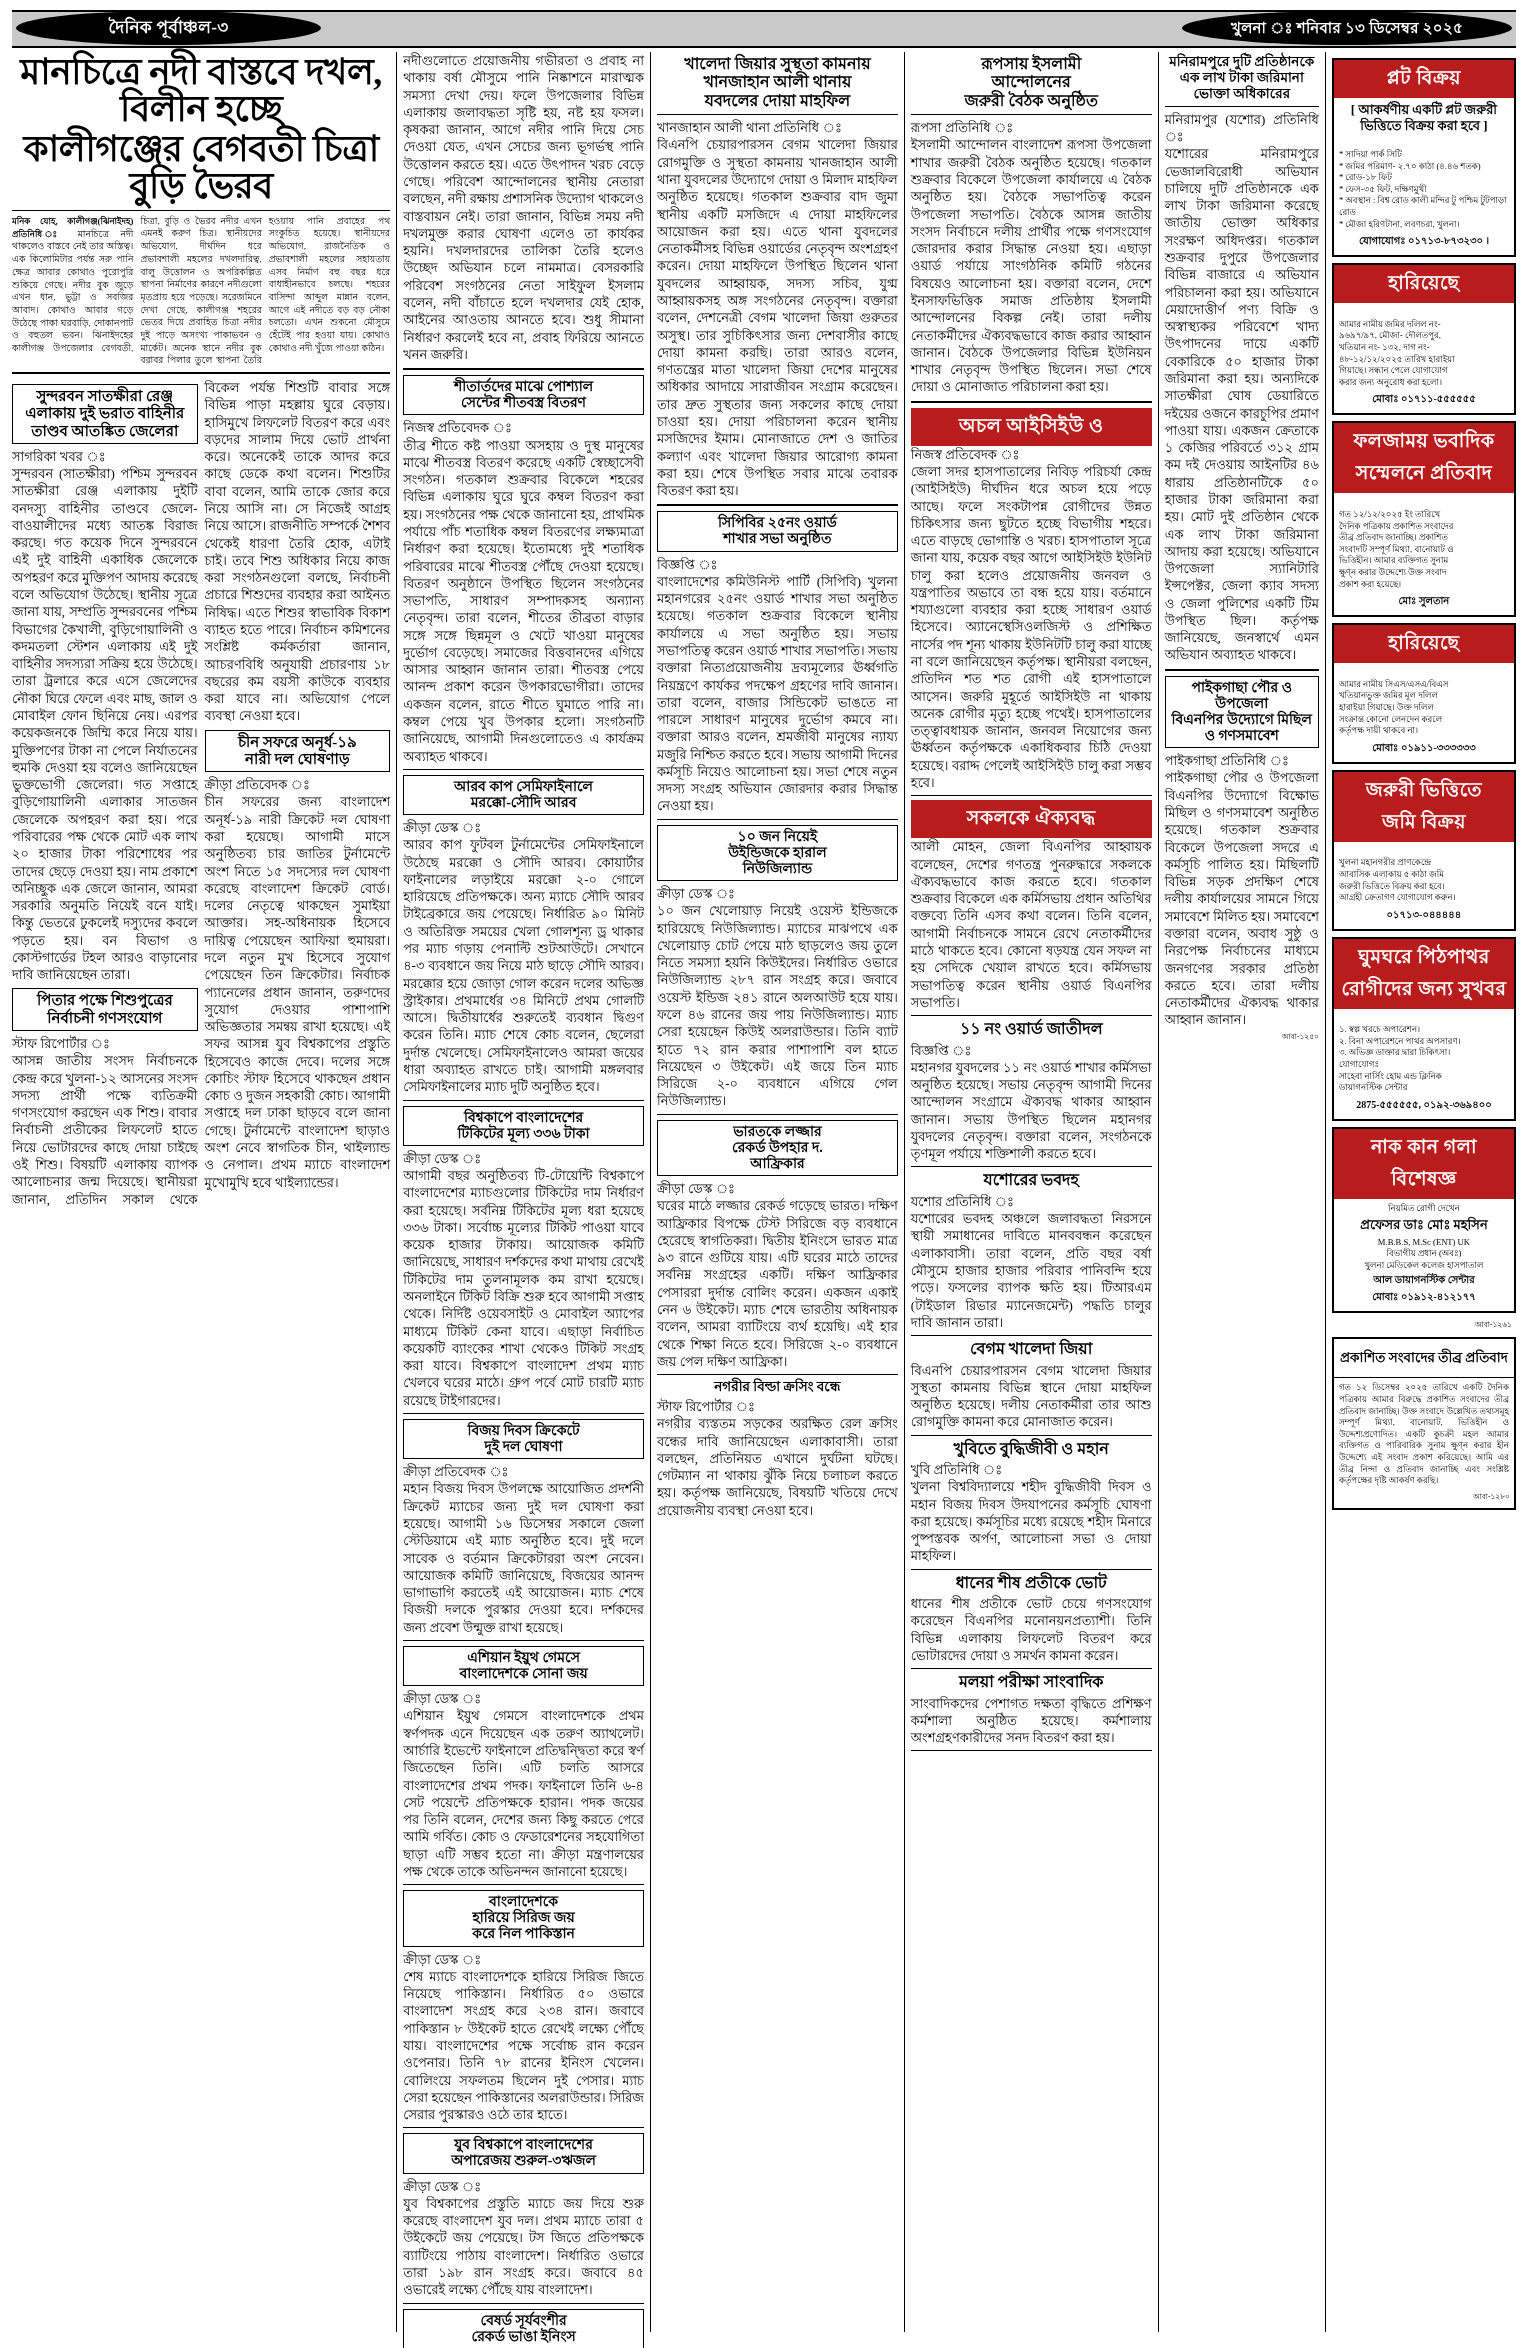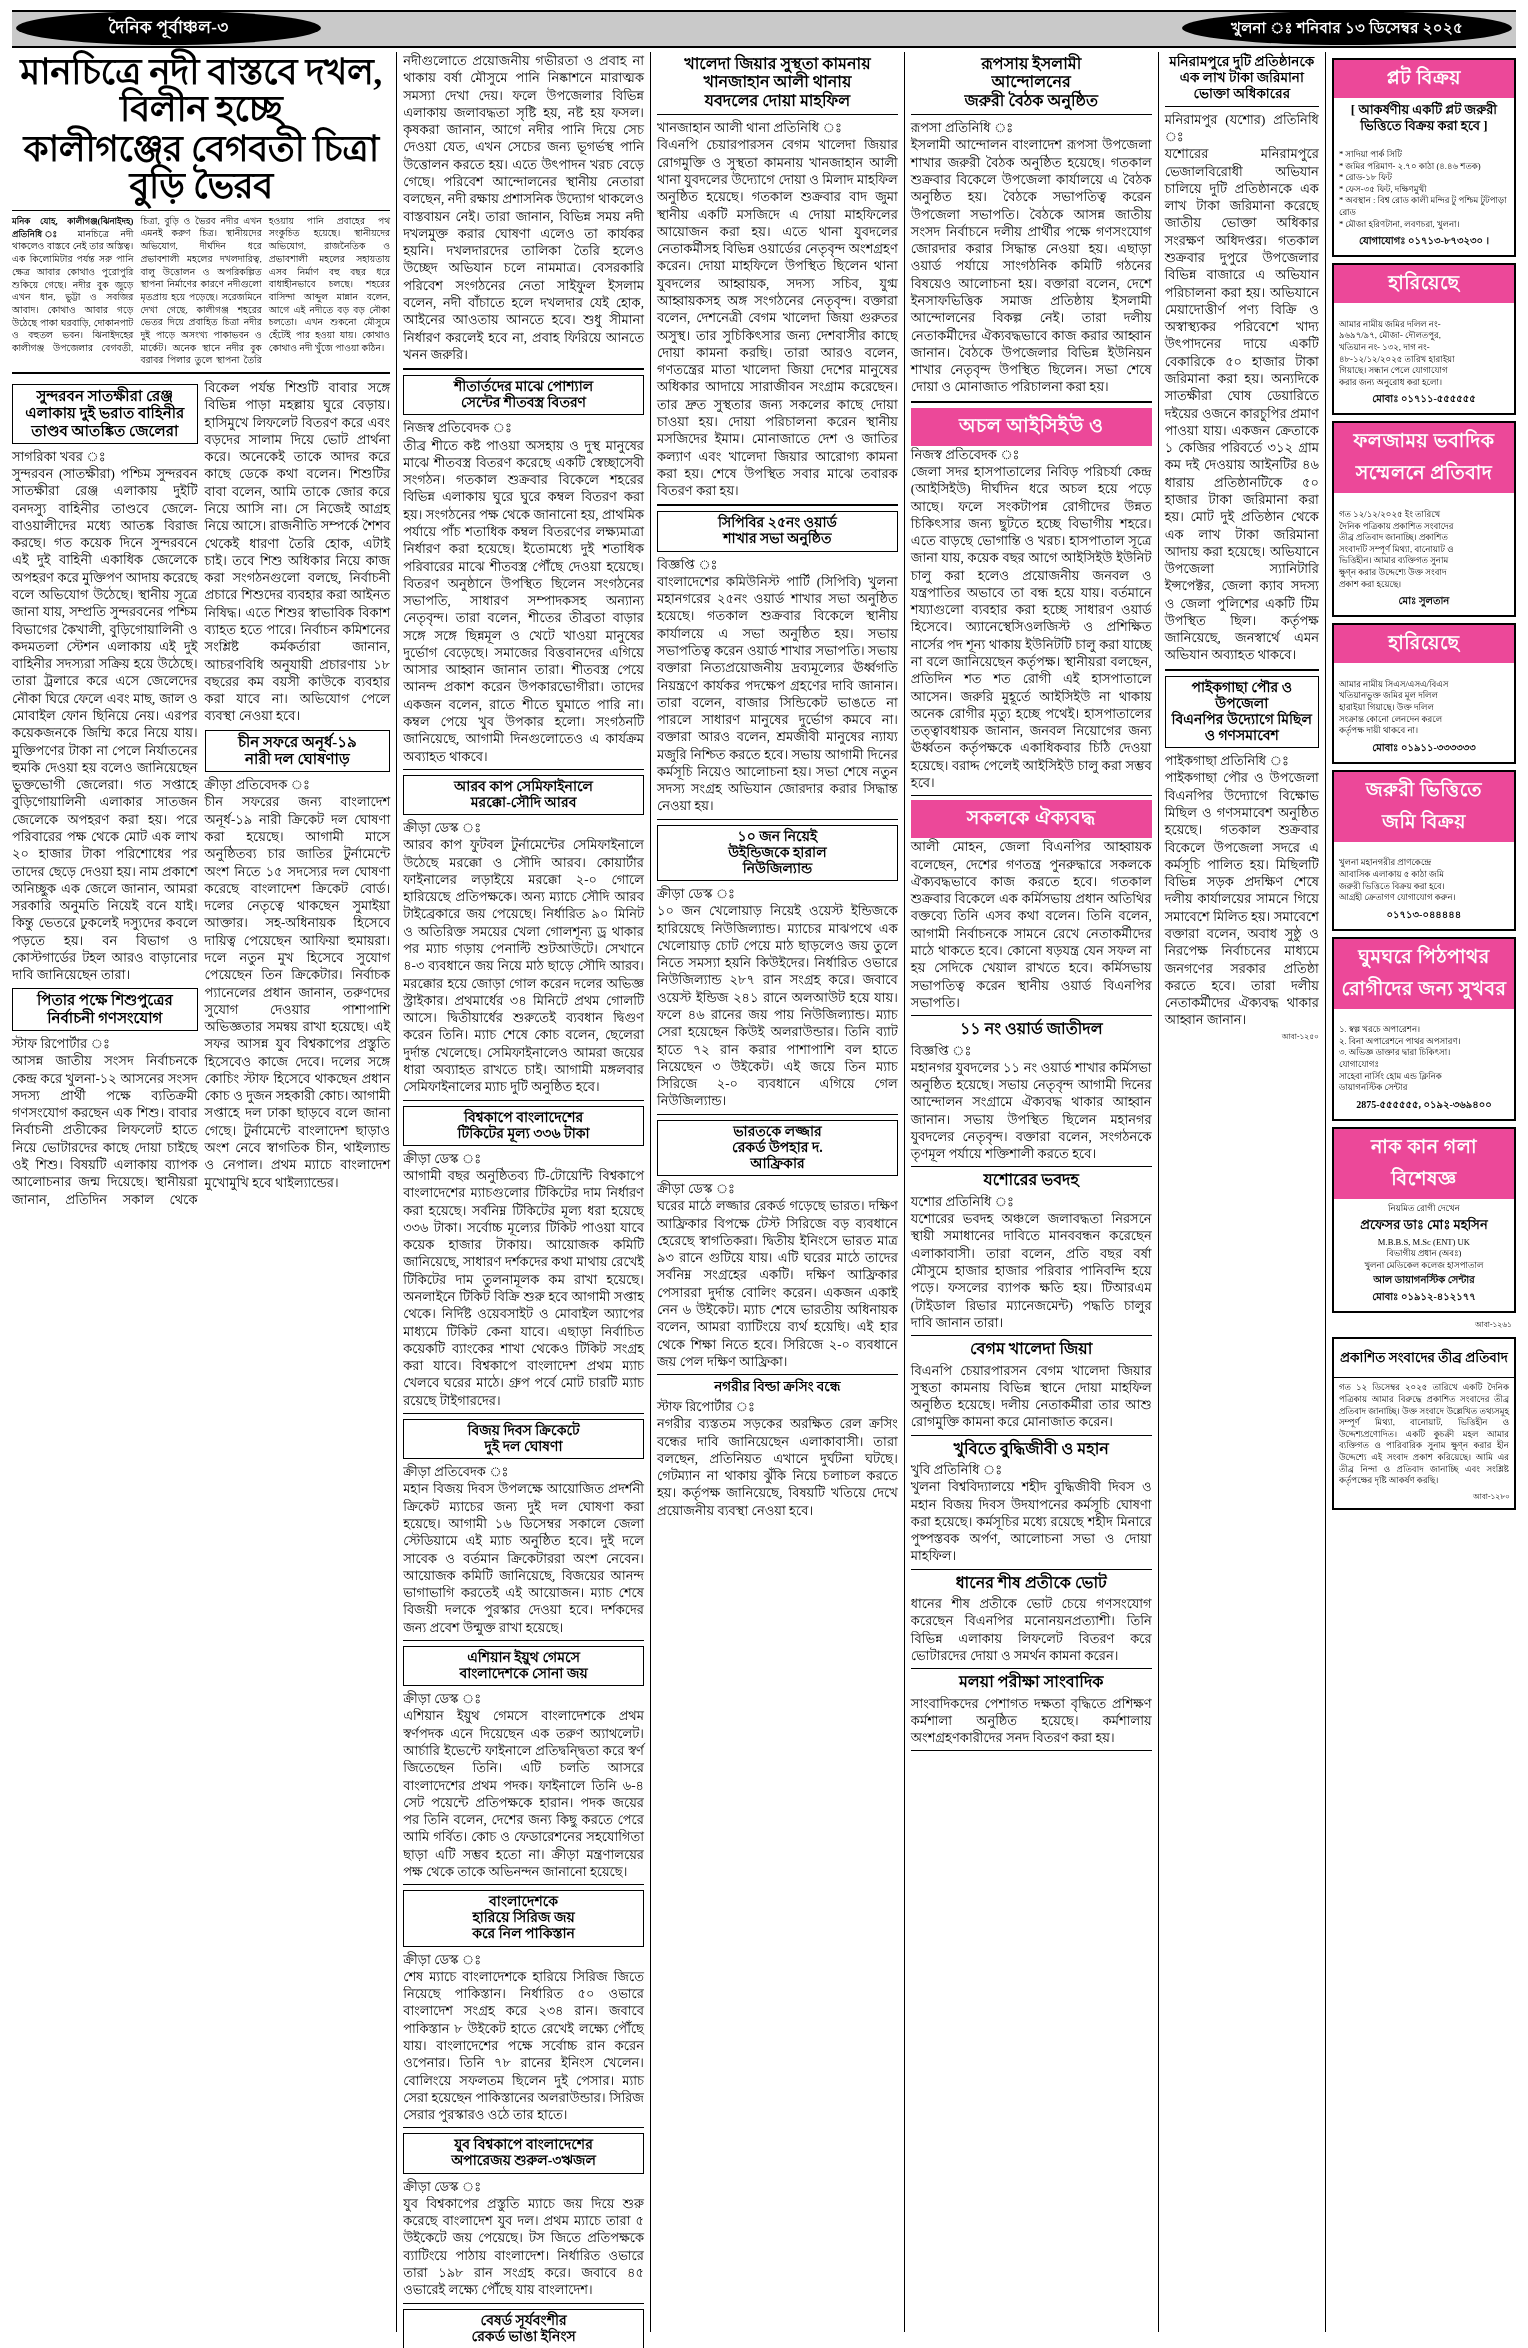--- a/index.html
+++ b/index.html
@@ -33,21 +33,21 @@
 
   .body{font-size:9.2px;line-height:1.38;text-align:justify;text-justify:inter-word;hyphens:auto;word-spacing:.2px;}
   .body.sm{font-size:13px;line-height:1.33;}
 
   .rule{border:0;border-top:1px solid #000;margin:4px 0;}
   .rule-thick{border:0;border-top:2px solid #000;margin:5px 0;}
 
   
   .boxhead{border:1px solid #000;padding:3px 4px;margin:5px 0 4px;text-align:center;font-weight:bold;font-size:15px;line-height:1.15;}
   .boxhead.two{font-size:14px;}
-  .invhead{background:#ec4899;color:#fff;text-align:center;font-weight:bold;font-size:19px;padding:3px 2px;letter-spacing:.5px;}
+  .invhead{background:#b91c1c;color:#fff;text-align:center;font-weight:bold;font-size:19px;padding:3px 2px;letter-spacing:.5px;}
 
   
   .adbox{border:2px solid #000;padding:0 0 5px;margin:6px 0;}
   .adbox .invhead{margin:0 0 4px;}
   .adbox .adbody{padding:0 5px;font-size:8.6px;line-height:1.35;text-align:center;}
   .adbox .adbody.left{text-align:left;}
   .adbox .adline{font-size:10px;font-weight:bold;line-height:1.3;margin:2px 0;text-align:center;}
   .adbox .adbig{font-size:13px;font-weight:bold;text-align:center;line-height:1.25;margin:3px 0;}
   .adbox .adcontact{font-size:10px;font-weight:bold;text-align:center;margin-top:3px;}
   .adref{font-size:7.5px;text-align:right;padding-right:4px;}

